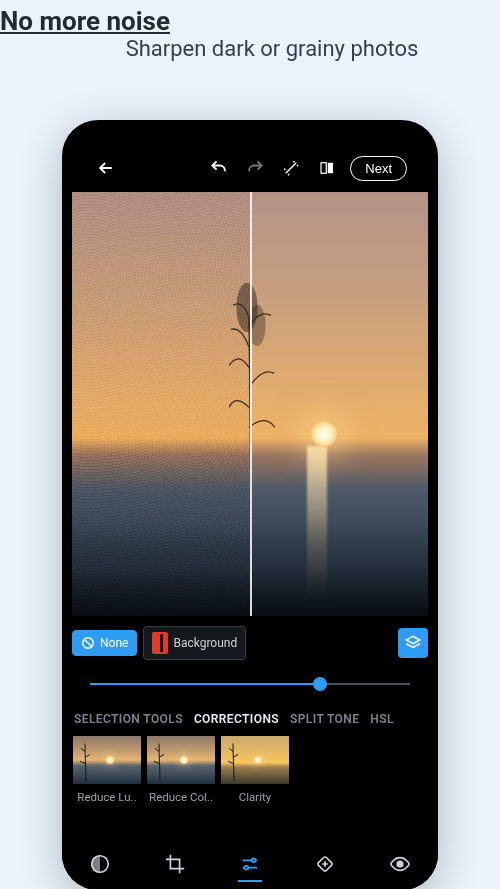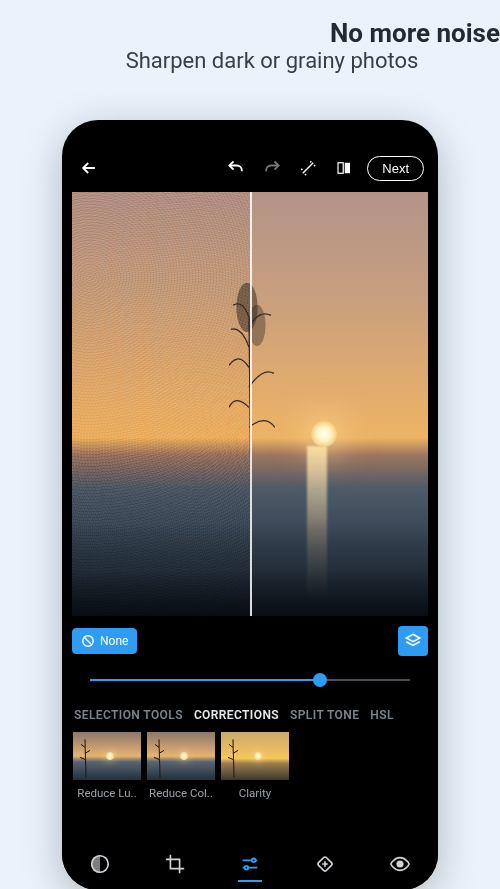--- a/index.html
+++ b/index.html
@@ -5,25 +5,26 @@
   * { box-sizing: border-box; margin: 0; padding: 0; }
   body {
     width: 500px;
     height: 889px;
     background: #eaf3fc;
     font-family: -apple-system, BlinkMacSystemFont, "Segoe UI", Roboto, Helvetica, Arial, sans-serif;
     overflow: hidden;
     position: relative;
   }
   .promo-title {
-    text-align: right;
+    text-align: left;
     font-size: 26px;
     font-weight: 700;
     color: #222a34;
-    margin-top: 18px;
+    margin-top: 6px;
+    text-decoration: underline;
   }
   .promo-subtitle {
     text-align: center;
     font-size: 22px;
     font-weight: 400;
     color: #36404b;
     margin-top: 0;
     padding-left: 44px;
   }
   .phone-frame {
@@ -36,21 +37,21 @@
     background: #000;
     border-radius: 36px;
     box-shadow: 0 10px 40px rgba(0,0,0,0.25);
     overflow: hidden;
     padding-top: 28px;
   }
   .toolbar {
     height: 40px;
     display: flex;
     align-items: center;
-    padding: 0 14px;
+    padding: 0 31px;
     gap: 10px;
     color: #fff;
   }
   .toolbar .spacer { flex: 1; }
   .icon-btn {
     width: 26px; height: 26px;
     display: flex; align-items: center; justify-content: center;
     cursor: pointer;
     color: #fff;
   }
@@ -308,20 +309,24 @@
   </div>
 
   <div class="mask-row">
     <div class="pill active">
       <svg width="14" height="14" viewBox="0 0 24 24" fill="none" stroke="currentColor" stroke-width="2.4">
           <circle cx="12" cy="12" r="9"></circle>
           <path d="M5 5l14 14"></path>
         </svg>
       <span>None</span>
     </div>
+    <div class="pill">
+      <span class="thumb bg"></span>
+      <span>Background</span>
+    </div>
     <div class="layers-btn">
       <svg width="18" height="18" viewBox="0 0 24 24" fill="none" stroke="#fff" stroke-width="2">
           <path d="M12 3l9 5-9 5-9-5 9-5z"></path>
           <path d="M3 13l9 5 9-5"></path>
         </svg>
     </div>
   </div>
 
   <div class="slider-row">
     <div class="slider-track"></div>

